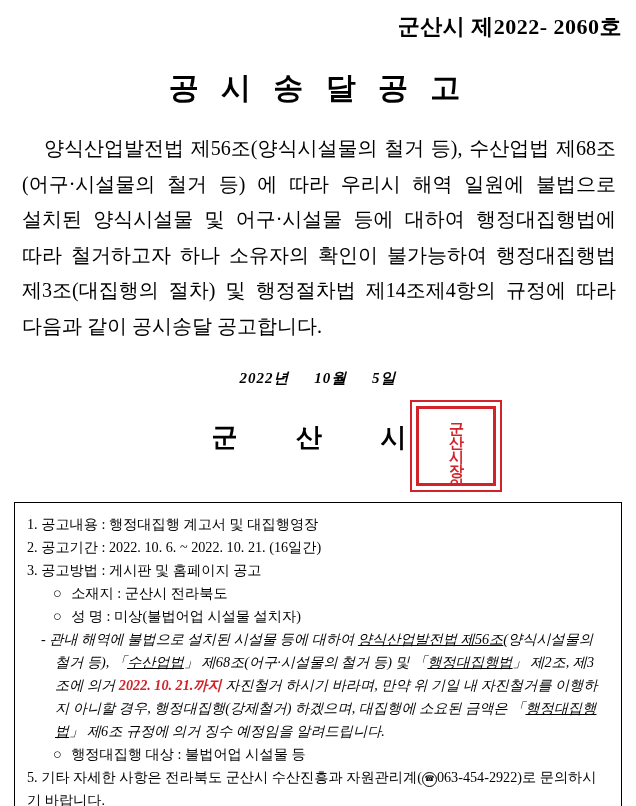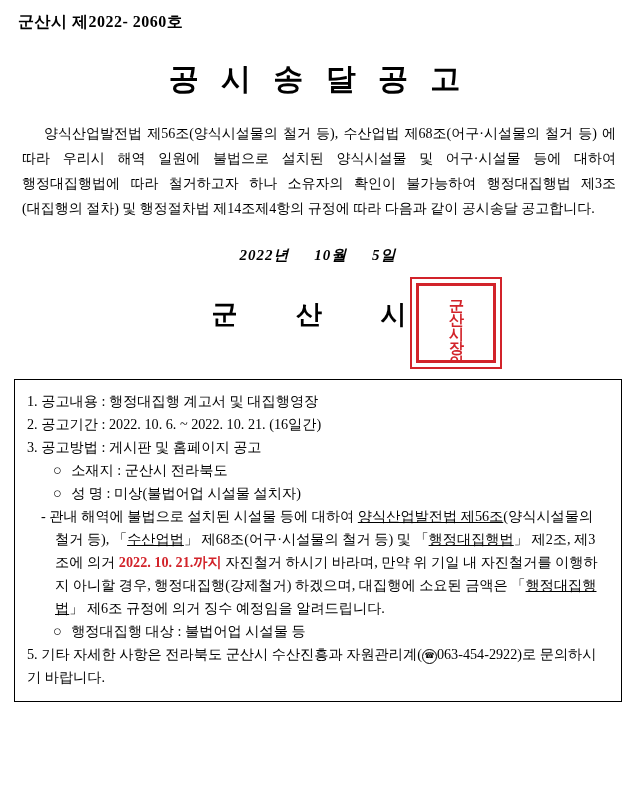--- a/index.html
+++ b/index.html
@@ -17,37 +17,38 @@
   }
   .page {
     position: relative;
     width: 636px;
     height: 806px;
     box-sizing: border-box;
     padding: 10px 14px 0 14px;
   }
   .doc-number {
     font-family: "Liberation Serif", serif;
-    font-size: 16px;
+    font-size: 22px;
     font-weight: bold;
     letter-spacing: 0.5px;
     margin-top: 2px;
     margin-left: 4px;
+    text-align: right;
   }
   .title {
     text-align: center;
     font-size: 30px;
     font-weight: bold;
     letter-spacing: 7px;
     margin-top: 26px;
     margin-bottom: 6px;
     font-family: Liberation Sans, sans-serif;
   }
   .body-para {
-    font-size: 14px;
+    font-size: 20px;
     line-height: 1.78;
     text-align: justify;
     margin-top: 22px;
     padding: 0 6px 0 8px;
     word-break: keep-all;
   }
   .body-para .indent {
     display: inline-block;
     width: 22px;
   }
@@ -134,20 +135,21 @@
     padding-left: 0px;
     text-indent: 0;
   }
   .lvl2 {
     padding-left: 26px;
   }
   .lvl3 {
     padding-left: 28px;
     text-indent: -14px;
     margin-top: 2px;
+    font-style: italic;
   }
   .red {
     color: #d2232a;
     font-weight: bold;
   }
   .circ { margin-right: 6px; }
   .last-line {
     margin-top: 4px;
   }
   .phone-icon {

